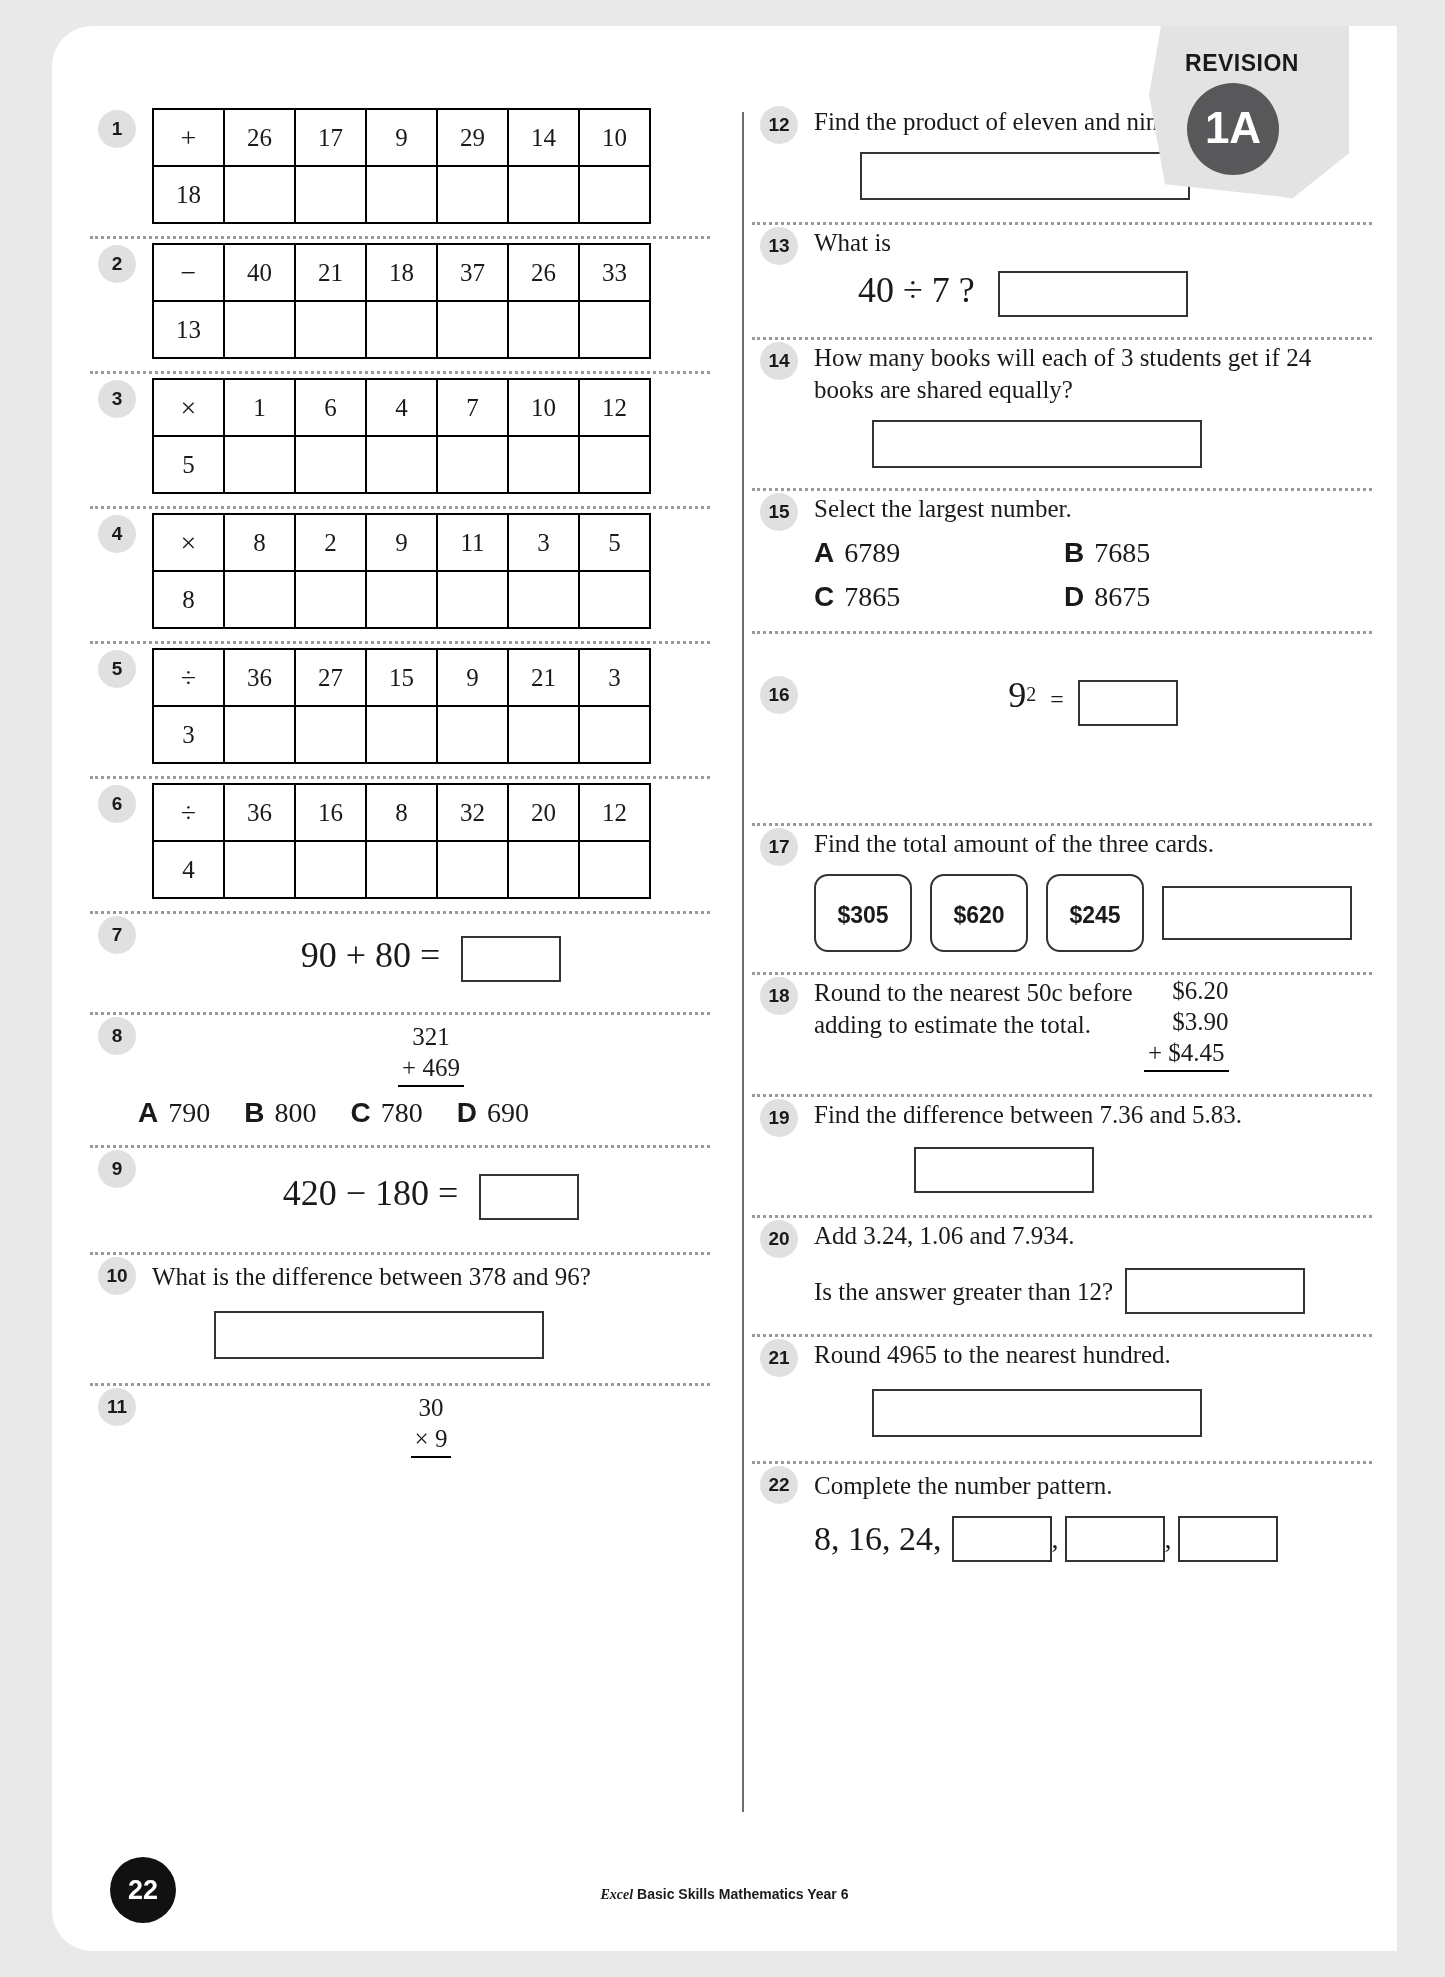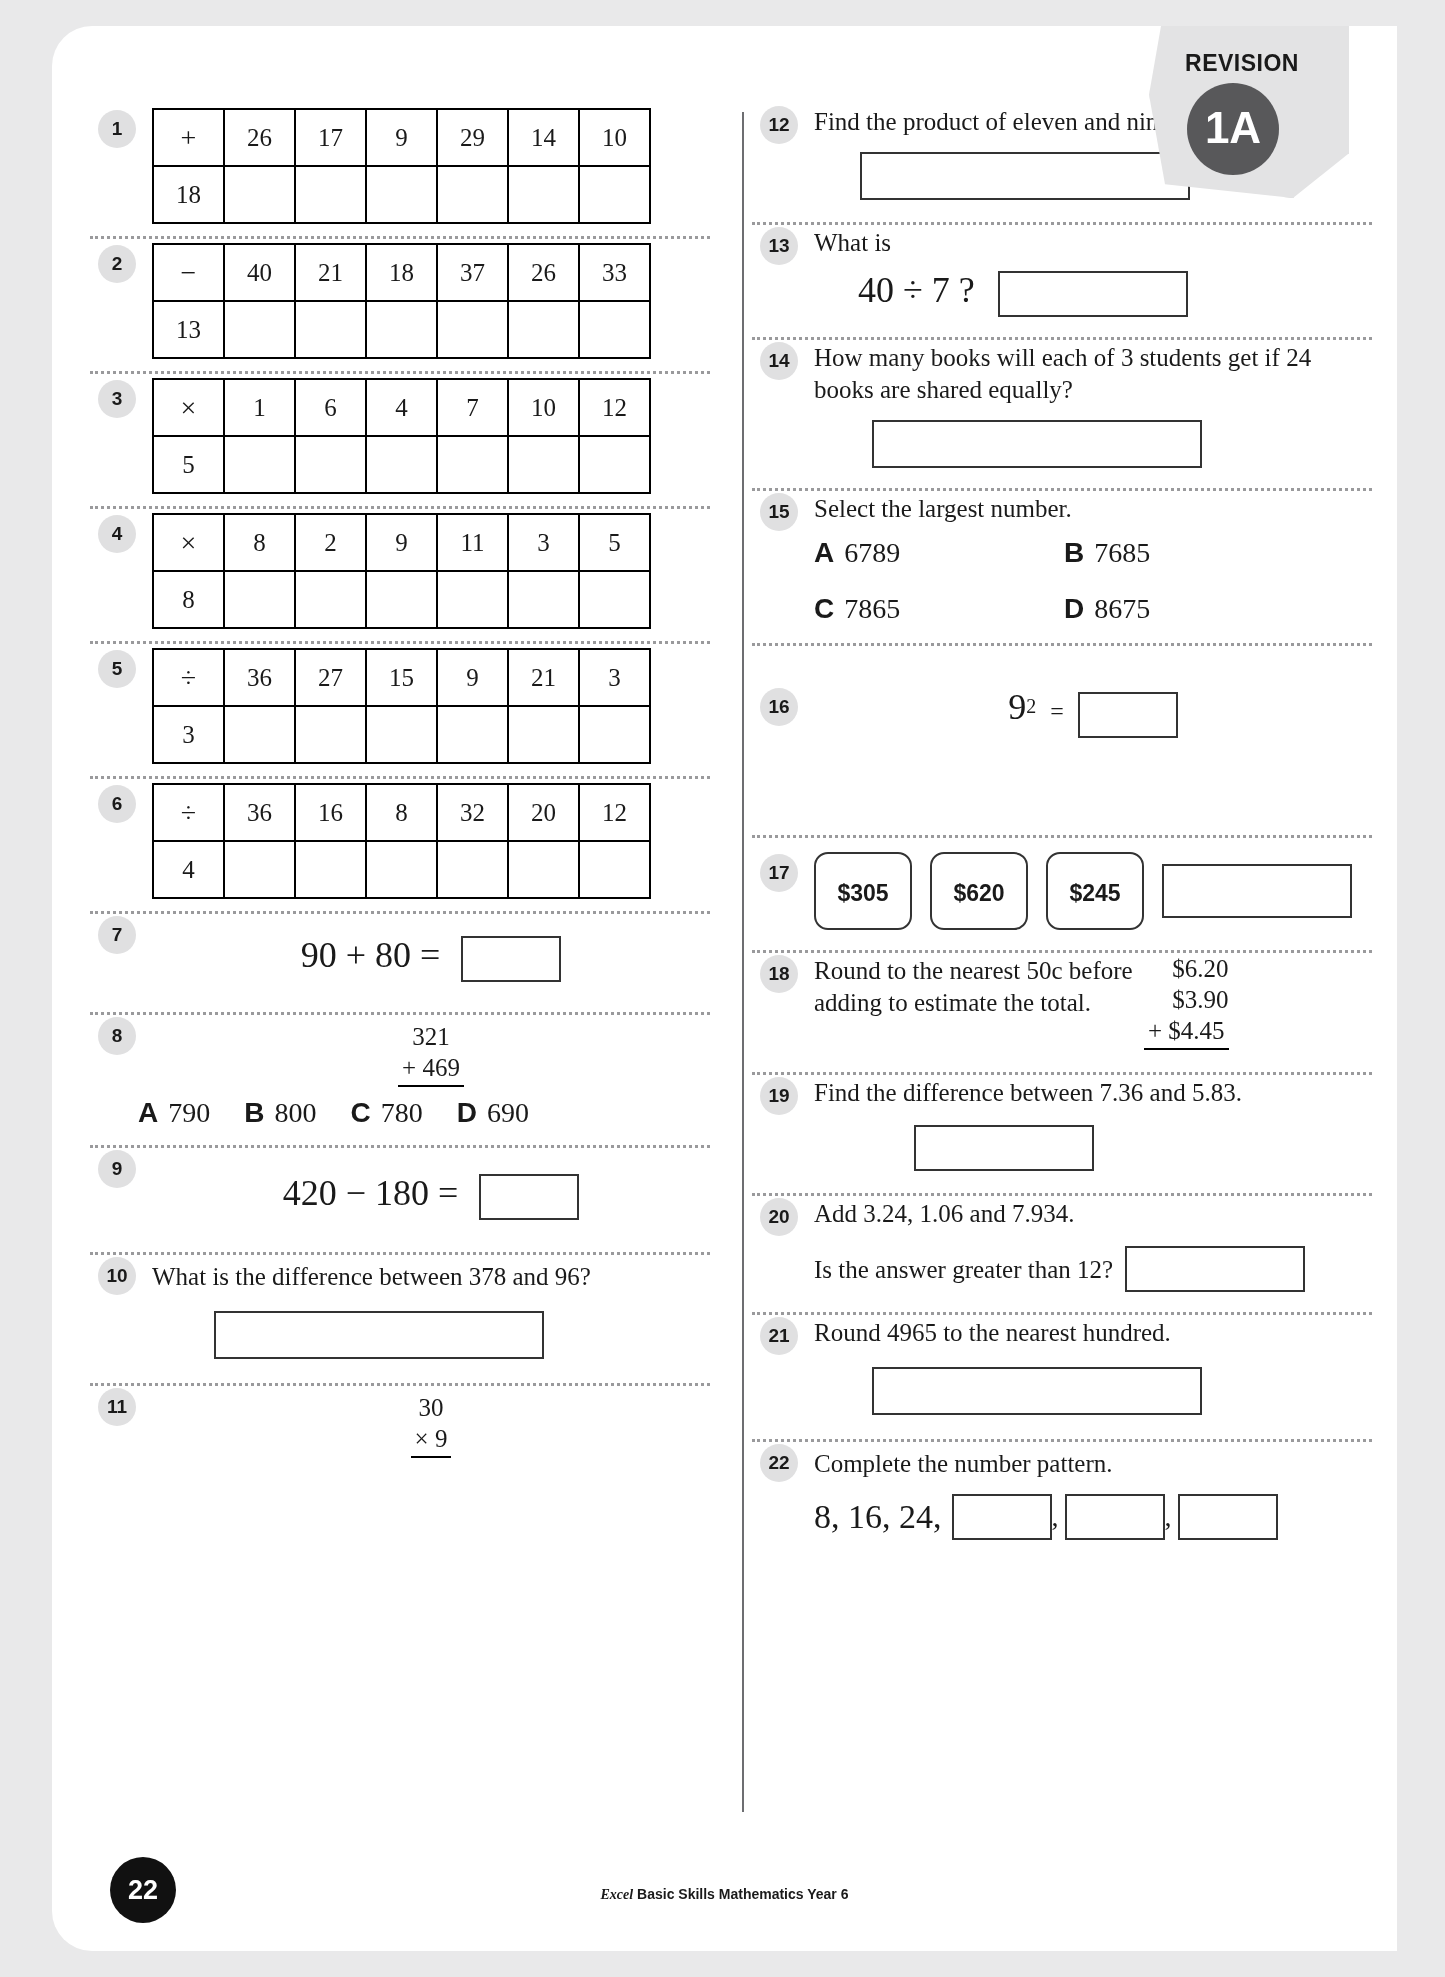--- a/index.html
+++ b/index.html
@@ -374,38 +374,39 @@
     </div>
 
     <div class="q" style="padding-bottom:18px;">
       <div class="qnum">15</div>
       <div class="qtext">Select the largest number.</div>
       <div class="mc" style="margin-top:12px;">
         <div style="display:flex;">
           <div style="width:250px;"><span class="lbl">A</span><span>6789</span></div>
           <div><span class="lbl">B</span><span>7685</span></div>
         </div>
-        <div style="display:flex;margin-top:24px;">
+        <div style="display:flex;margin-top:12px;">
           <div style="width:250px;"><span class="lbl">C</span><span>7865</span></div>
           <div><span class="lbl">D</span><span>8675</span></div>
         </div>
       </div>
     </div>
 
     <div class="q" style="padding-bottom:22px;height:152px;">
       <div class="qnum">16</div>
       <div class="center" style="margin-top:40px;">
         <span style="font-size:36px;">9</span><span style="font-size:20px;vertical-align:super;">2</span>
         <span style="font-size:24px;margin:0 10px;">=</span>
         <span class="abox" style="width:100px;"></span>
       </div>
     </div>
 
     <div class="q" style="padding-bottom:20px;">
       <div class="qnum">17</div>
+      <div class="qtext">Find the total amount of the three cards.</div>
       <div style="margin-top:14px;">
         <span class="card">$305</span>
         <span class="card">$620</span>
         <span class="card">$245</span>
         <span class="abox" style="width:190px;height:54px;"></span>
       </div>
     </div>
 
     <div class="q" style="padding-bottom:22px;">
       <div class="qnum">18</div>

